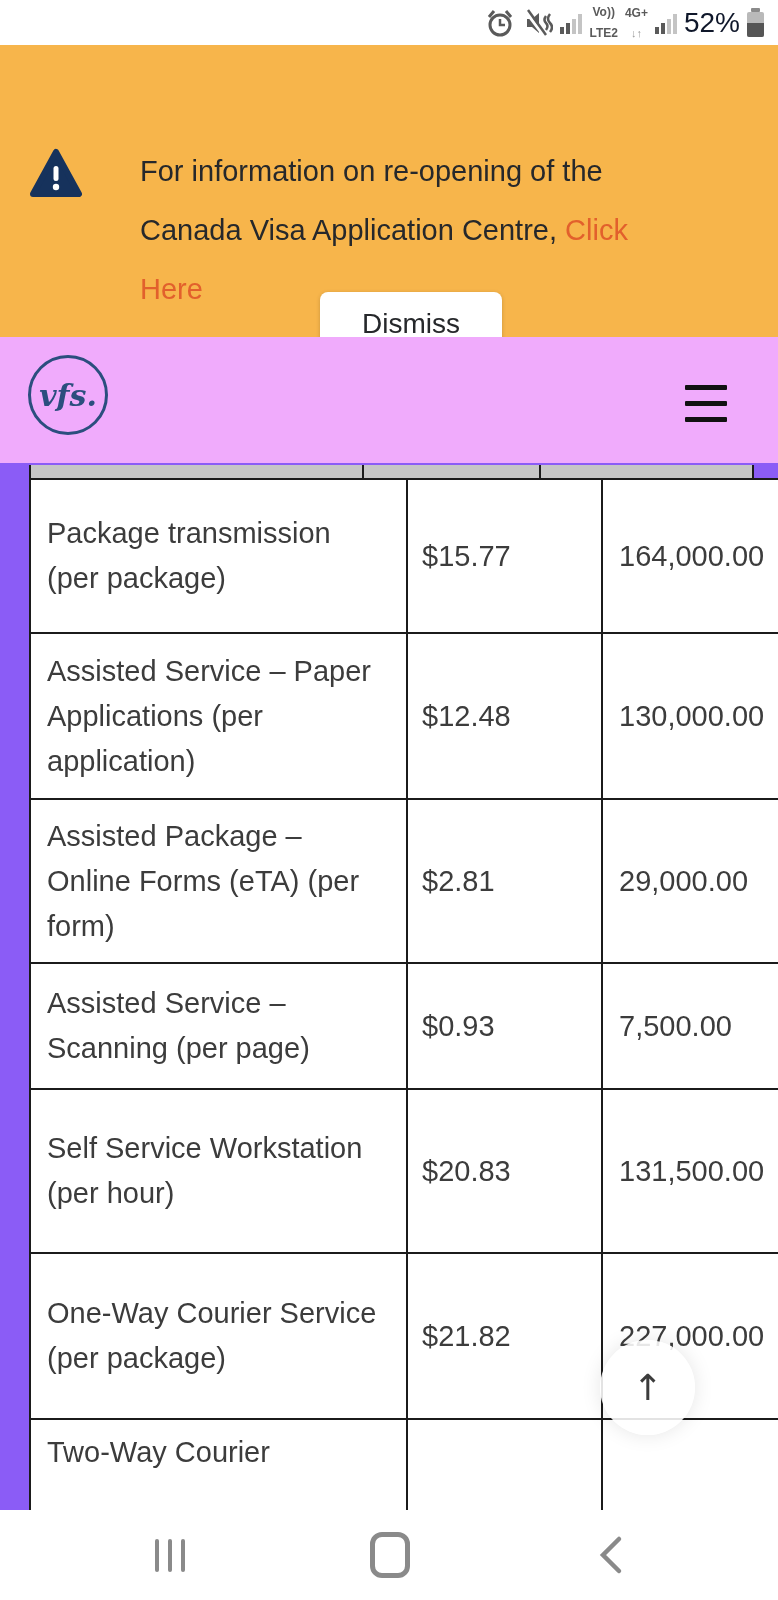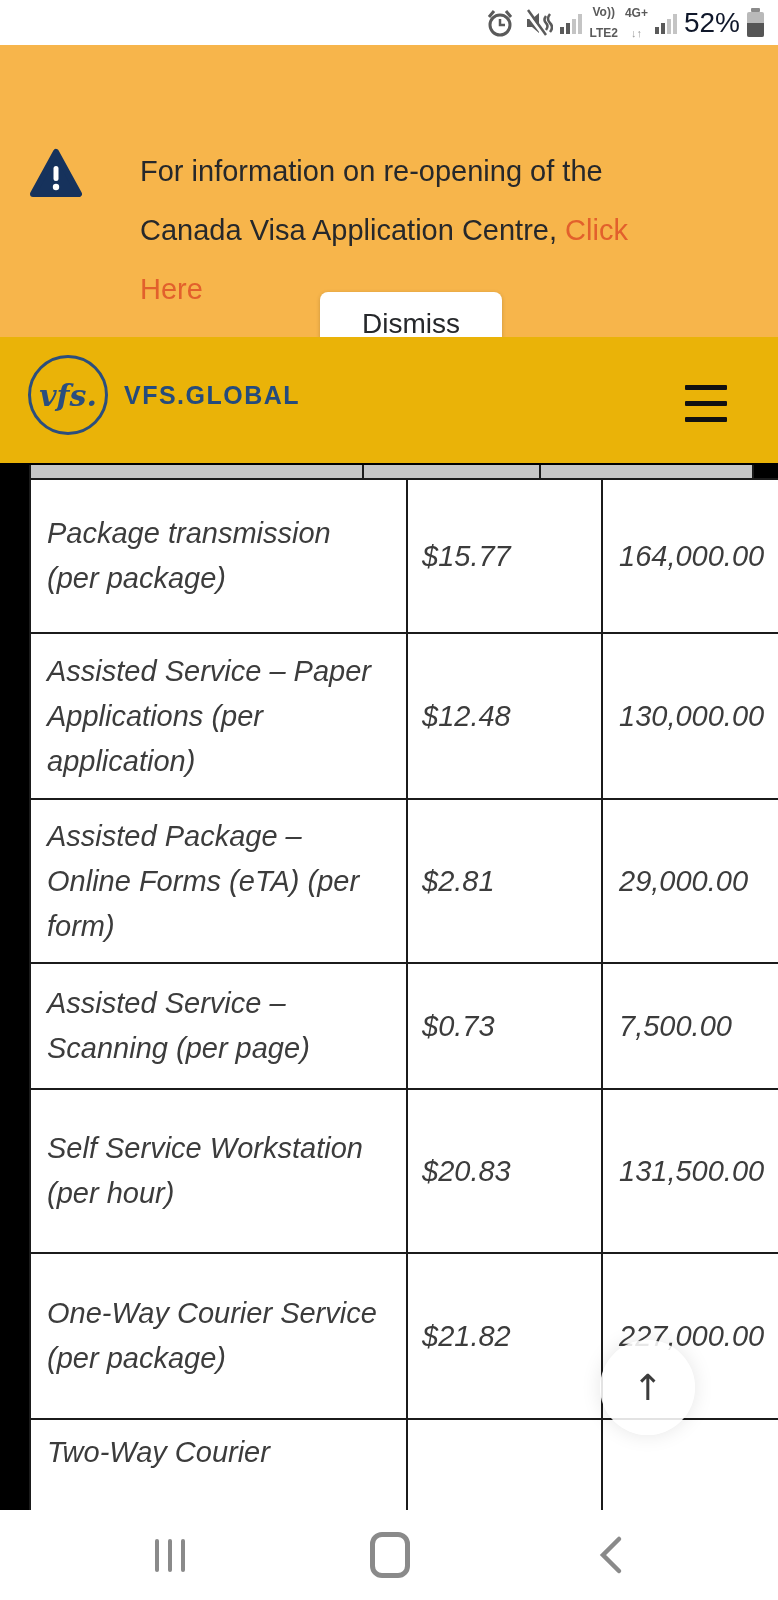--- a/index.html
+++ b/index.html
@@ -31,33 +31,33 @@
   
   .banner{top:45px;left:0;width:778px;height:292px;background:#F7B54B;}
   .banner-text{position:absolute;left:140px;top:68px;width:545px;font-size:29px;line-height:59px;color:#26282b;}
   .banner-link{color:#E2602C;cursor:pointer;}
   .warn-wrap{position:absolute;left:30px;top:103px;width:52px;height:52px;}
   .dismiss-btn{position:absolute;left:298px;top:247px;width:182px;height:63px;background:#fff;
       border:none;border-radius:8px;font-size:28px;color:#26282b;box-shadow:0 1px 4px rgba(0,0,0,.18);
       font-family:inherit;display:flex;align-items:center;justify-content:center;cursor:pointer;margin-left:22px;}
 
   
-  .site-header{top:337px;left:0;width:778px;height:126px;background:#eab308;border-bottom:2px solid #e3e3e3;}
+  .site-header{top:337px;left:0;width:778px;height:126px;background:#f0abfc;border-bottom:2px solid #e3e3e3;}
   .logo-wrap{position:absolute;left:28px;top:18px;display:flex;align-items:center;gap:16px;}
   .logo-circle{width:74px;height:74px;border:3px solid #2B4E7E;border-radius:50%;display:flex;
       align-items:center;justify-content:center;}
   .logo-script{font-family:"DejaVu Serif","Liberation Serif",serif;font-style:italic;font-weight:bold;
       font-size:30px;color:#2B4E7E;}
   .brand{font-size:25px;font-weight:bold;letter-spacing:1.5px;color:#254B7C;}
   .hamburger{position:absolute;right:51px;top:48px;width:42px;height:37px;display:flex;
       flex-direction:column;justify-content:space-between;cursor:pointer;}
   .hamburger b{display:block;height:5px;background:#111;border-radius:1px;}
 
   
-  .table-wrap{top:463px;left:0;width:778px;height:1047px;overflow:hidden;background:#000000;font-style:italic;}
+  .table-wrap{top:463px;left:0;width:778px;height:1047px;overflow:hidden;background:#8b5cf6;}
   .hdr-strip{position:absolute;left:29px;top:2px;width:725px;height:13px;display:flex;}
   .hdr-strip div{background:#c6c6c6;border-left:2px solid #1b1b1b;}
   .hdr-strip div:last-child{border-right:2px solid #1b1b1b;}
   .hs1{width:335px;} .hs2{width:177px;} .hs3{width:213px;}
   table.fees{position:absolute;left:29px;top:15px;width:725px;border-collapse:collapse;table-layout:fixed;}
   table.fees td{border:2px solid #1b1b1b;font-size:29px;color:#3c3c3c;line-height:45px;
       vertical-align:middle;background:#fff;}
   td.c-service{width:335px;padding:10px 24px 10px 16px;}
   td.c-usd{width:177px;padding:10px 2px 10px 14px;}
   td.c-local{width:213px;padding:10px 6px 10px 16px;}
@@ -137,21 +137,20 @@
   </div>
   <p class="banner-text"><span>For information on re-opening of the Canada Visa Application Centre, </span><span class="banner-link">Click Here</span></p>
   <button class="dismiss-btn">Dismiss</button>
 </div>
 
 <div class="abs site-header">
   <div class="logo-wrap">
     <span class="logo-circle">
       <span class="logo-script">vfs.</span>
     </span>
-    <span class="brand">VFS.GLOBAL</span>
   </div>
   <div class="hamburger">
     <b></b>
       <b></b>
       <b></b>
   </div>
 </div>
 
 <div class="abs table-wrap">
   <div class="hdr-strip">
@@ -171,21 +170,21 @@
         <td class="c-usd">$12.48</td>
         <td class="c-local">130,000.00</td>
       </tr>
       <tr class="r2">
         <td class="c-service">Assisted Package – Online Forms (eTA) (per form)</td>
         <td class="c-usd">$2.81</td>
         <td class="c-local">29,000.00</td>
       </tr>
       <tr class="r3">
         <td class="c-service">Assisted Service – Scanning (per page)</td>
-        <td class="c-usd">$0.73</td>
+        <td class="c-usd">$0.93</td>
         <td class="c-local">7,500.00</td>
       </tr>
       <tr class="r4">
         <td class="c-service">Self Service Workstation (per hour)</td>
         <td class="c-usd">$20.83</td>
         <td class="c-local">131,500.00</td>
       </tr>
       <tr class="r5">
         <td class="c-service">One-Way Courier Service (per package)</td>
         <td class="c-usd">$21.82</td>

